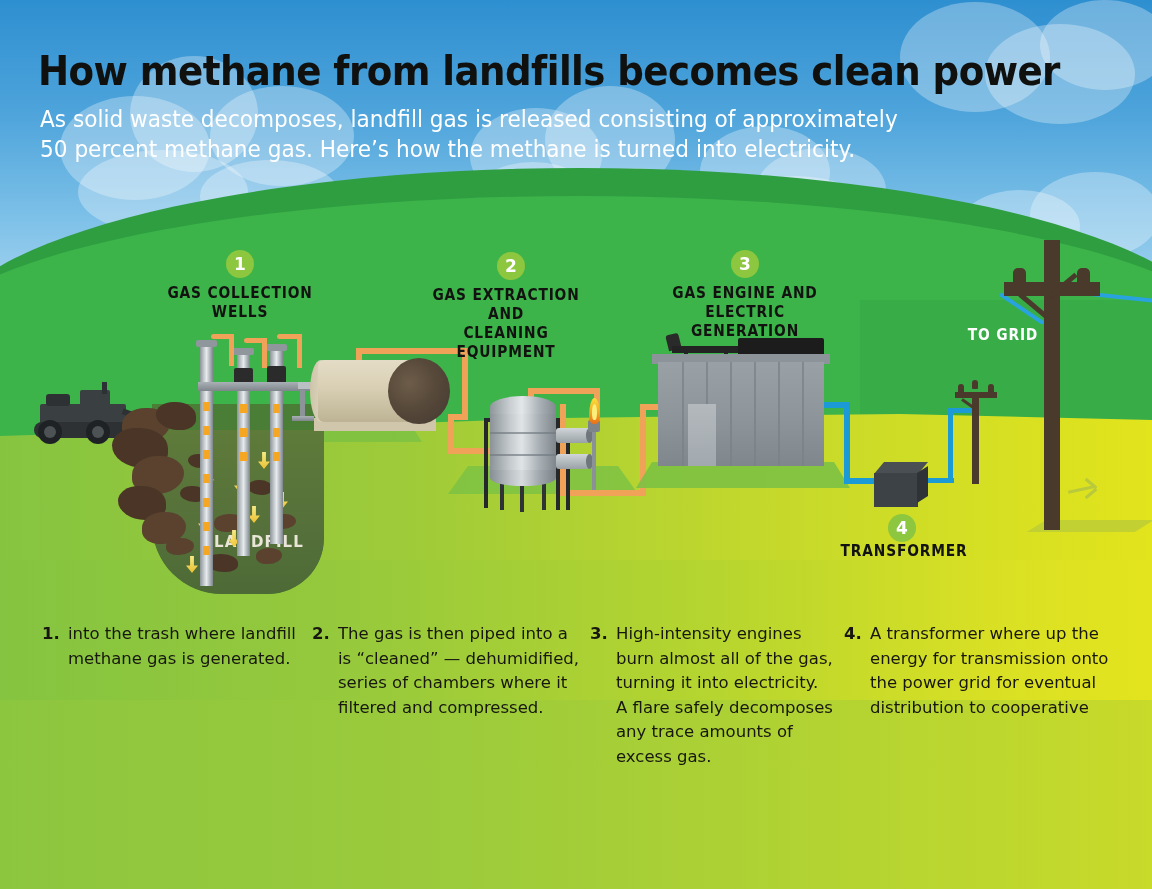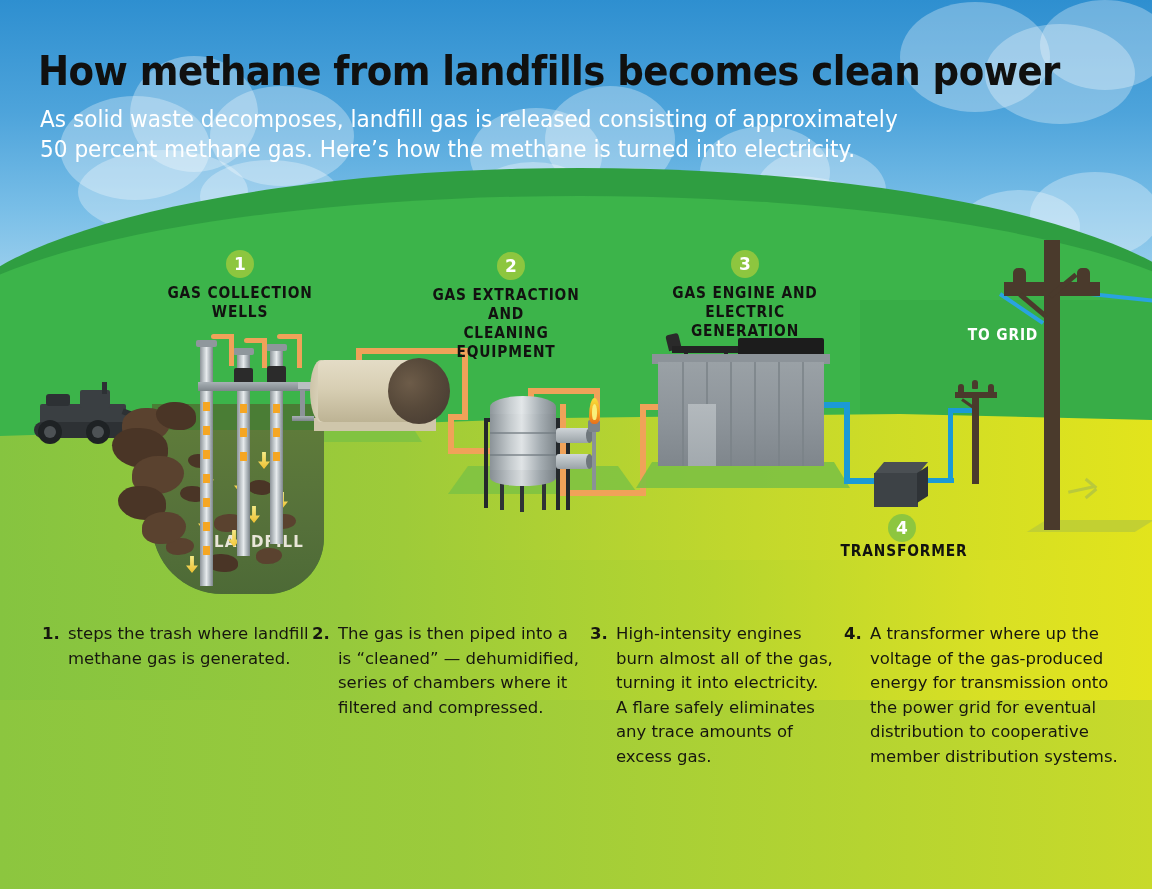--- a/index.html
+++ b/index.html
@@ -551,52 +551,50 @@
   </div>
 
   <div class="stepBadge" style="left:888px; top:514px;">4</div>
   <div class="stepLabel" style="left:830px; top:542px; width:148px;">
     <div>TRANSFORMER</div>
   </div>
 
   <div class="caption" style="left:42px; width:265px;">
     <span class="num">1.</span>
     <span class="body">
-      <div>steps the trash where landfill</div>
+      <div>into the trash where landfill</div>
       <div>methane gas is generated.</div>
     </span>
   </div>
 
   <div class="caption" style="left:312px; width:272px;">
     <span class="num">2.</span>
     <span class="body">
       <div>The gas is then piped into a</div>
       <div>is “cleaned” — dehumidified,</div>
       <div>series of chambers where it</div>
       <div>filtered and compressed.</div>
     </span>
   </div>
 
   <div class="caption" style="left:590px; width:258px;">
     <span class="num">3.</span>
     <span class="body">
       <div>High-intensity engines</div>
       <div>burn almost all of the gas,</div>
       <div>turning it into electricity.</div>
-      <div>A flare safely eliminates</div>
+      <div>A flare safely decomposes</div>
       <div>any trace amounts of</div>
       <div>excess gas.</div>
     </span>
   </div>
 
   <div class="caption" style="left:844px; width:290px;">
     <span class="num">4.</span>
     <span class="body">
       <div>A transformer where up the</div>
-      <div>voltage of the gas-produced</div>
       <div>energy for transmission onto</div>
       <div>the power grid for eventual</div>
       <div>distribution to cooperative</div>
-      <div>member distribution systems.</div>
     </span>
   </div>
 
 </div>
 
 </body></html>

